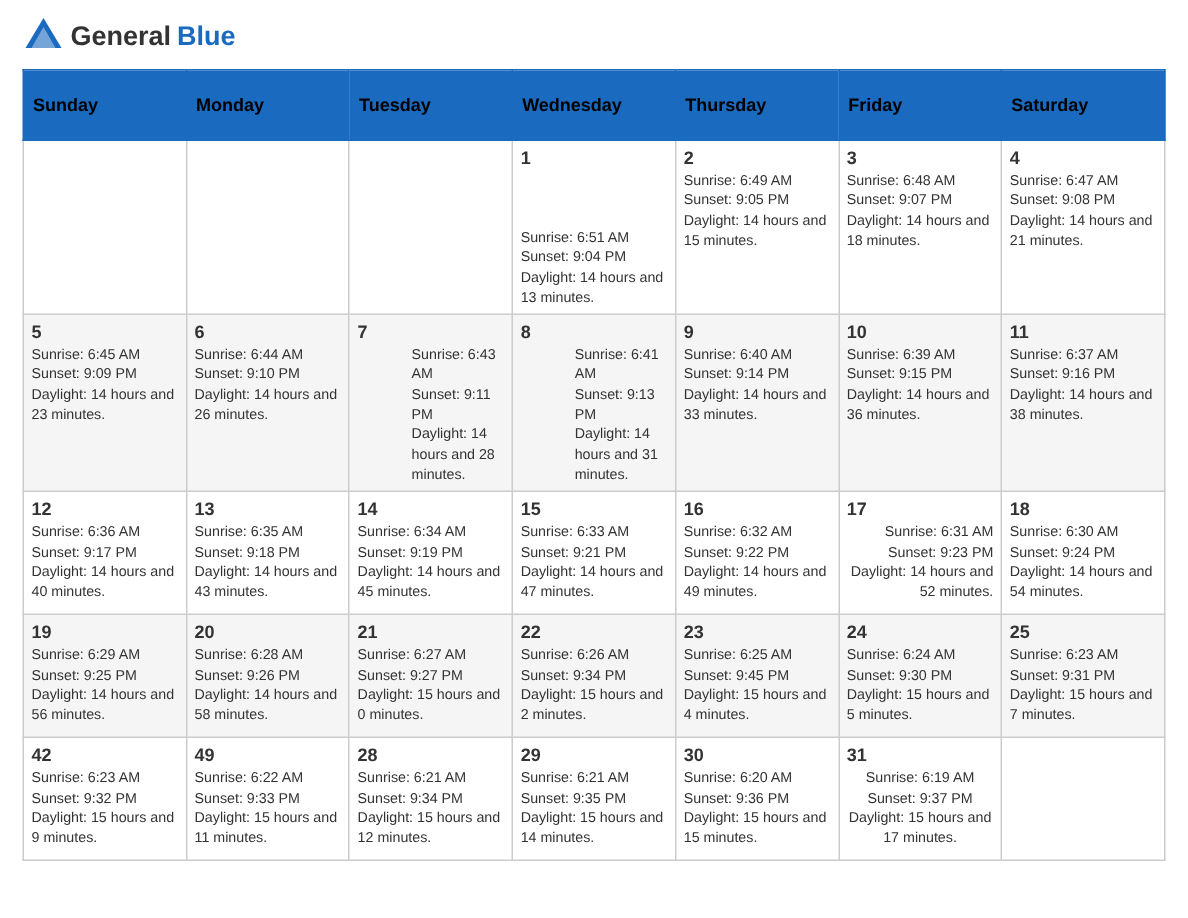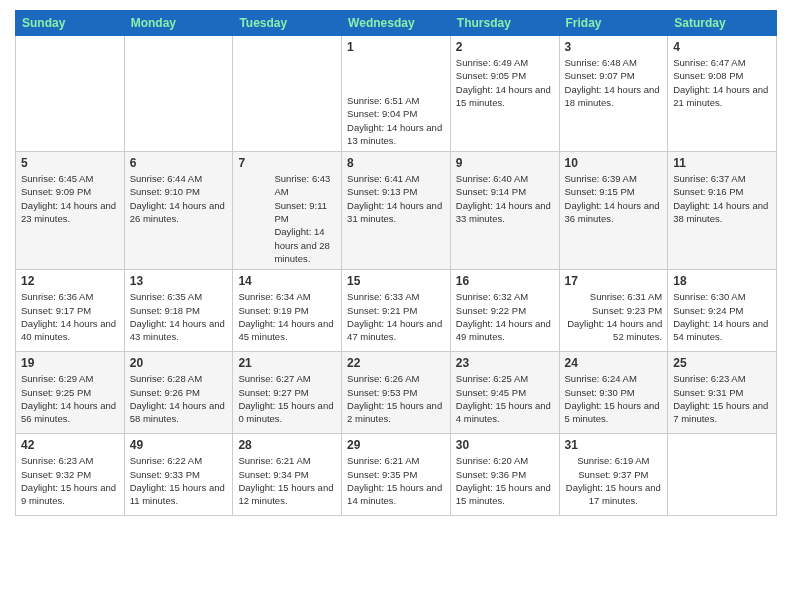--- a/index.html
+++ b/index.html
@@ -42,23 +42,23 @@
       font-size: 14px;
       color: #555;
     }
     .calendar-table {
       width: 100%;
       border-collapse: collapse;
       table-layout: fixed;
     }
     .calendar-table th {
       background-color: #1a6abf;
-      color: #86efac;
+      color: #000000;
       text-align: left;
-      padding: 5px 6px;
+      padding: 16px 6px;
       font-size: 12px;
       font-weight: bold;
       border: 1px solid #1a6abf;
     }
     .calendar-table td {
       vertical-align: top;
       border: 1px solid #ccc;
       padding: 4px 5px;
       height: 82px;
       font-size: 10px;
@@ -81,20 +81,34 @@
       color: #333;
     }
     .empty-cell {
       background: #fff !important;
     }
   </style>
 </head>
 <body>
 
 <div class="page">
+  <div class="header">
+    <div class="logo">
+      <svg class="logo-icon" viewBox="0 0 28 28">
+        <polygon points="14,2 26,22 2,22" fill="#1a6abf"></polygon>
+        <polygon points="14,8 22,22 6,22" fill="#fff" opacity="0.4"></polygon>
+      </svg>
+      <span style="font-size:18px;font-weight:bold;color:#333;">General</span>
+      <span style="font-size:18px;font-weight:bold;color:#1a6abf;">Blue</span>
+    </div>
+    <div class="title-area">
+      <div class="month-year"></div>
+      <div class="location"></div>
+    </div>
+  </div>
 
   <table class="calendar-table">
     <thead>
       <tr>
         <th>Sunday</th>
         <th>Monday</th>
         <th>Tuesday</th>
         <th>Wednesday</th>
         <th>Thursday</th>
         <th>Friday</th>
@@ -145,21 +159,21 @@
 Daylight: 14 hours and 26 minutes.</div>
           </td>
           <td>
             <span class="day-number">7</span>
             <div class="day-info" style="white-space: pre-line; margin-left: 36px;">Sunrise: 6:43 AM
 Sunset: 9:11 PM
 Daylight: 14 hours and 28 minutes.</div>
           </td>
           <td>
             <span class="day-number">8</span>
-            <div class="day-info" style="white-space: pre-line;">Sunrise: 6:41 AM
+            <div class="day-info" style="white-space: pre-line; margin-left: 36px;">Sunrise: 6:41 AM
 Sunset: 9:13 PM
 Daylight: 14 hours and 31 minutes.</div>
           </td>
           <td>
             <span class="day-number">9</span>
             <div class="day-info" style="white-space: pre-line;">Sunrise: 6:40 AM
 Sunset: 9:14 PM
 Daylight: 14 hours and 33 minutes.</div>
           </td>
           <td>
@@ -234,21 +248,21 @@
           </td>
           <td>
             <span class="day-number">21</span>
             <div class="day-info" style="white-space: pre-line;">Sunrise: 6:27 AM
 Sunset: 9:27 PM
 Daylight: 15 hours and 0 minutes.</div>
           </td>
           <td>
             <span class="day-number">22</span>
             <div class="day-info" style="white-space: pre-line;">Sunrise: 6:26 AM
-Sunset: 9:53 PM
+Sunset: 9:34 PM
 Daylight: 15 hours and 2 minutes.</div>
           </td>
           <td>
             <span class="day-number">23</span>
             <div class="day-info" style="white-space: pre-line;">Sunrise: 6:25 AM
 Sunset: 9:45 PM
 Daylight: 15 hours and 4 minutes.</div>
           </td>
           <td>
             <span class="day-number">24</span>

